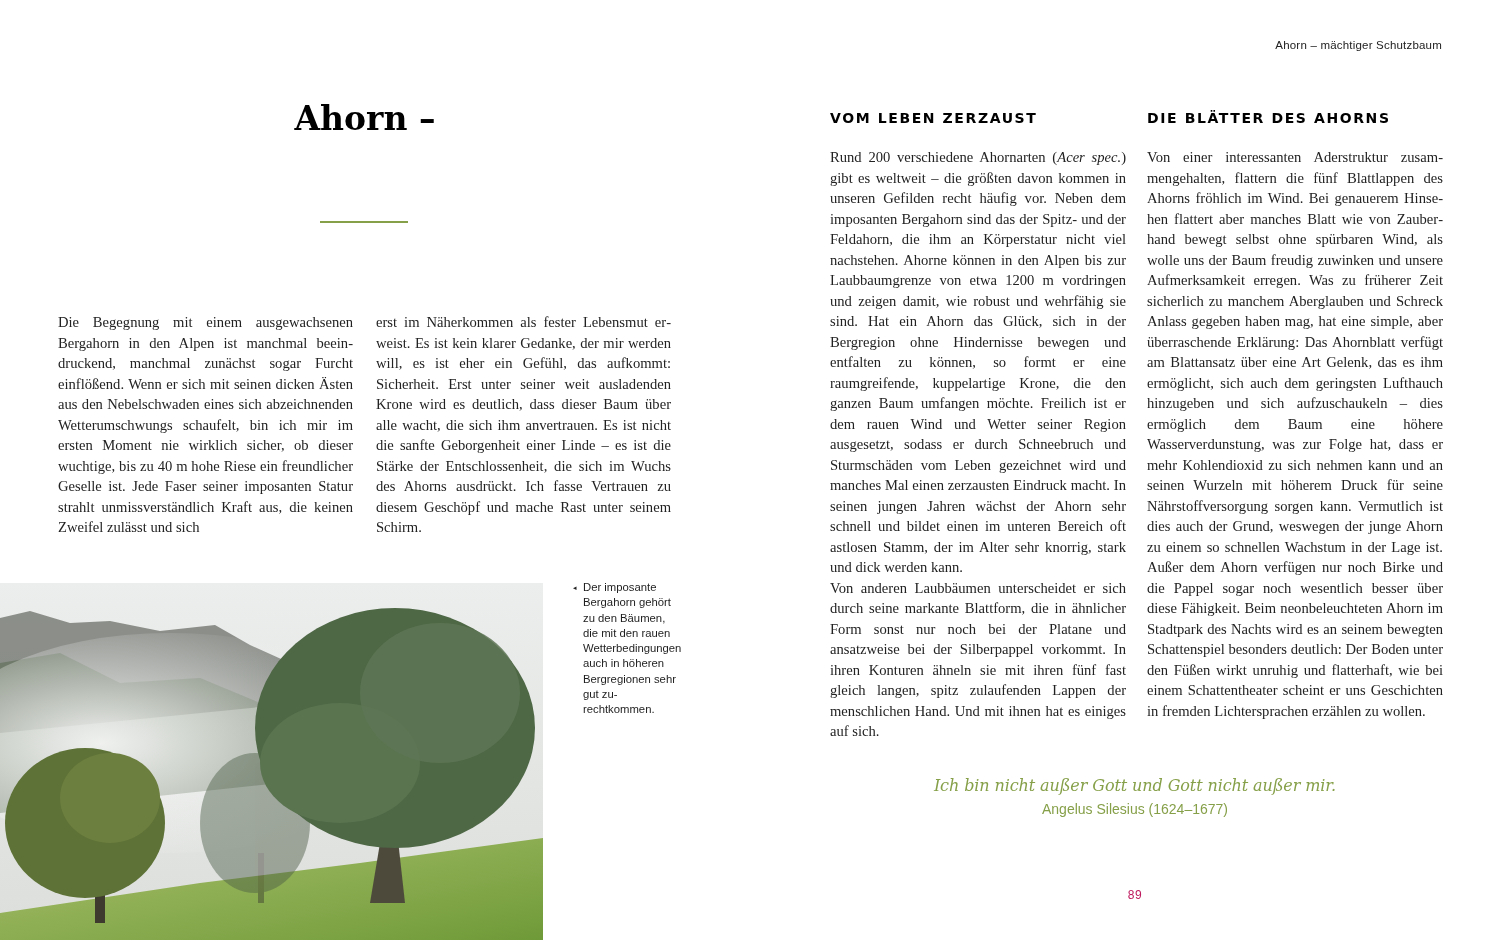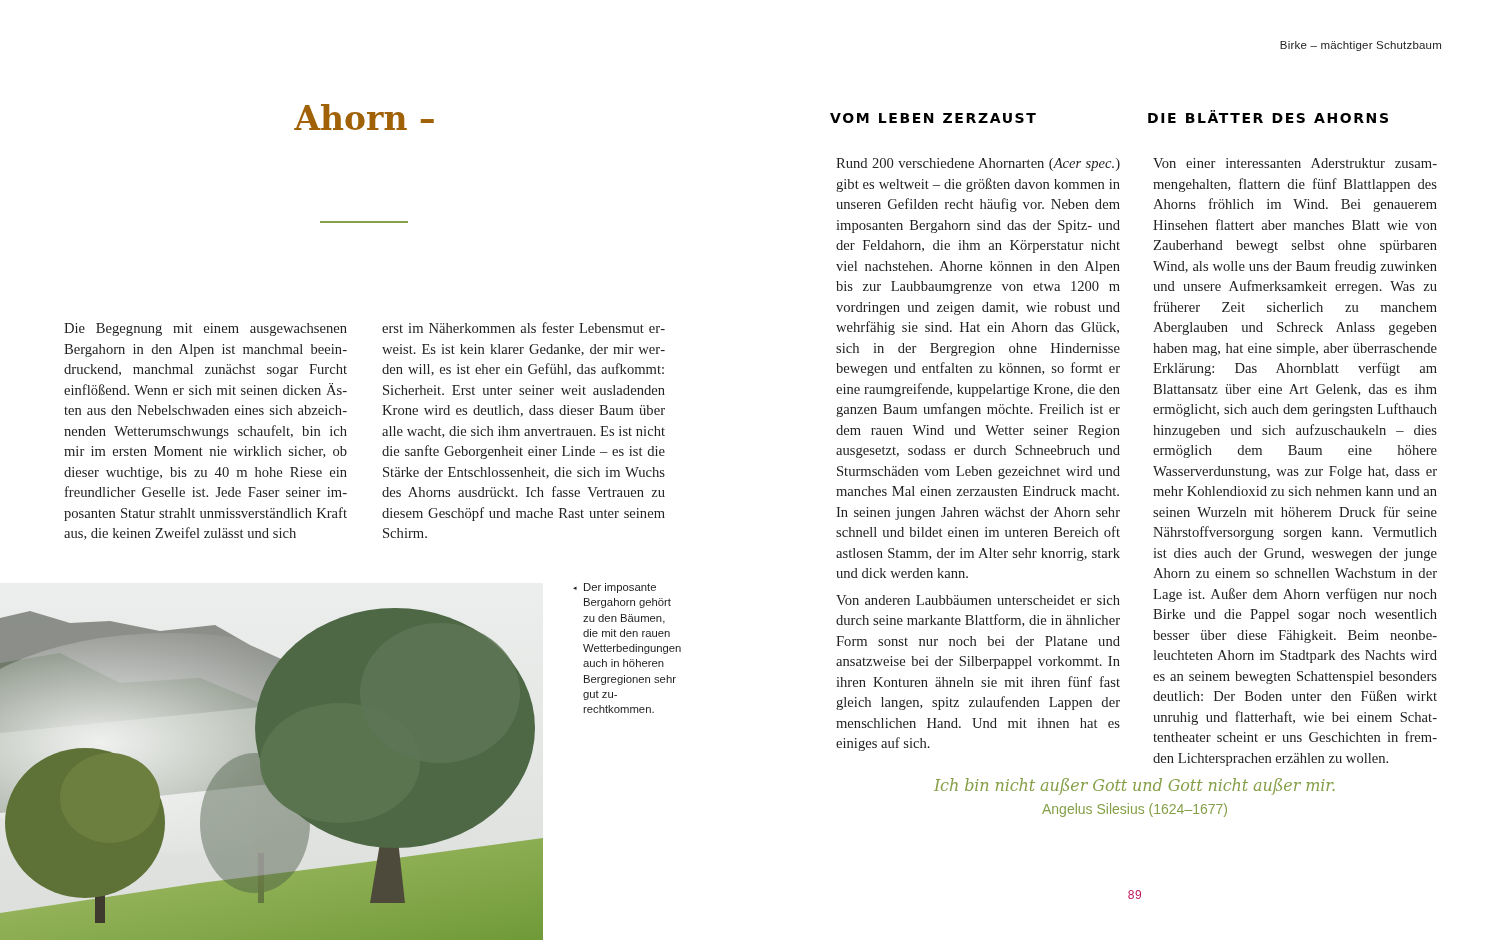--- a/index.html
+++ b/index.html
@@ -7,35 +7,35 @@
     body { position: relative; font-family: "DejaVu Serif", serif; color: #1e1e1e; }
 
     .running-head {
       position: absolute; right: 58px; top: 39px;
       font-family: "Liberation Sans", sans-serif; font-size: 11.5px; color: #222;
       letter-spacing: 0.2px;
     }
 
     .chapter-title {
       position: absolute; left: 120px; top: 100px; width: 490px;
-      text-align: center; color: #a16207;
+      text-align: center; color: #000000;
       font-family: "DejaVu Serif", serif; font-weight: bold;
       font-size: 33px; line-height: 38px;
     }
     .title-rule {
       position: absolute; left: 320px; top: 221px; width: 88px; height: 2px;
       background: #86a049;
     }
 
     .col {
       position: absolute; font-family: "Liberation Serif", serif;
       font-size: 14.6px; line-height: 20.5px; text-align: justify;
       hyphens: manual; color: #222;
     }
-    .col p { margin: 6px; }
+    .col p { margin: 0; }
     .col-l1 { left: 58px; top: 312px; width: 295px; }
     .col-l2 { left: 376px; top: 312px; width: 295px; }
     .col-r1 { left: 830px; top: 147px; width: 296px; }
     .col-r2 { left: 1147px; top: 147px; width: 296px; }
 
     .section-head {
       position: absolute; font-family: "DejaVu Sans", sans-serif;
       font-size: 14px; letter-spacing: 1.6px; color: #000000; font-weight: 600;
       top: 110px;
     }
@@ -74,21 +74,21 @@
     .page-number {
       position: absolute; left: 1110px; top: 888px; width: 50px; text-align: center;
       font-family: "Liberation Sans", sans-serif; font-size: 12px; color: #be185d;
       letter-spacing: 0.5px;
     }
     em { font-style: italic; }
   </style>
 </head>
 <body>
 
-<div class="running-head">Birke – mächtiger Schutzbaum</div>
+<div class="running-head">Ahorn – mächtiger Schutzbaum</div>
 
 <h1 class="chapter-title">
   <span>Ahorn –</span><br>
 </h1>
 <div class="title-rule"></div>
 
 <div class="col col-l1">
   <p>Die Begegnung mit einem ausgewachsenen Bergahorn in den Alpen ist manchmal beein­druckend, manchmal zunächst sogar Furcht einflößend. Wenn er sich mit seinen dicken Äs­ten aus den Nebelschwaden eines sich abzeich­nenden Wetterumschwungs schaufelt, bin ich mir im ersten Moment nie wirklich sicher, ob dieser wuchtige, bis zu 40 m hohe Riese ein freundlicher Geselle ist. Jede Faser seiner im­posanten Statur strahlt unmissverständlich Kraft aus, die keinen Zweifel zulässt und sich</p>
 </div>
 <div class="col col-l2">

